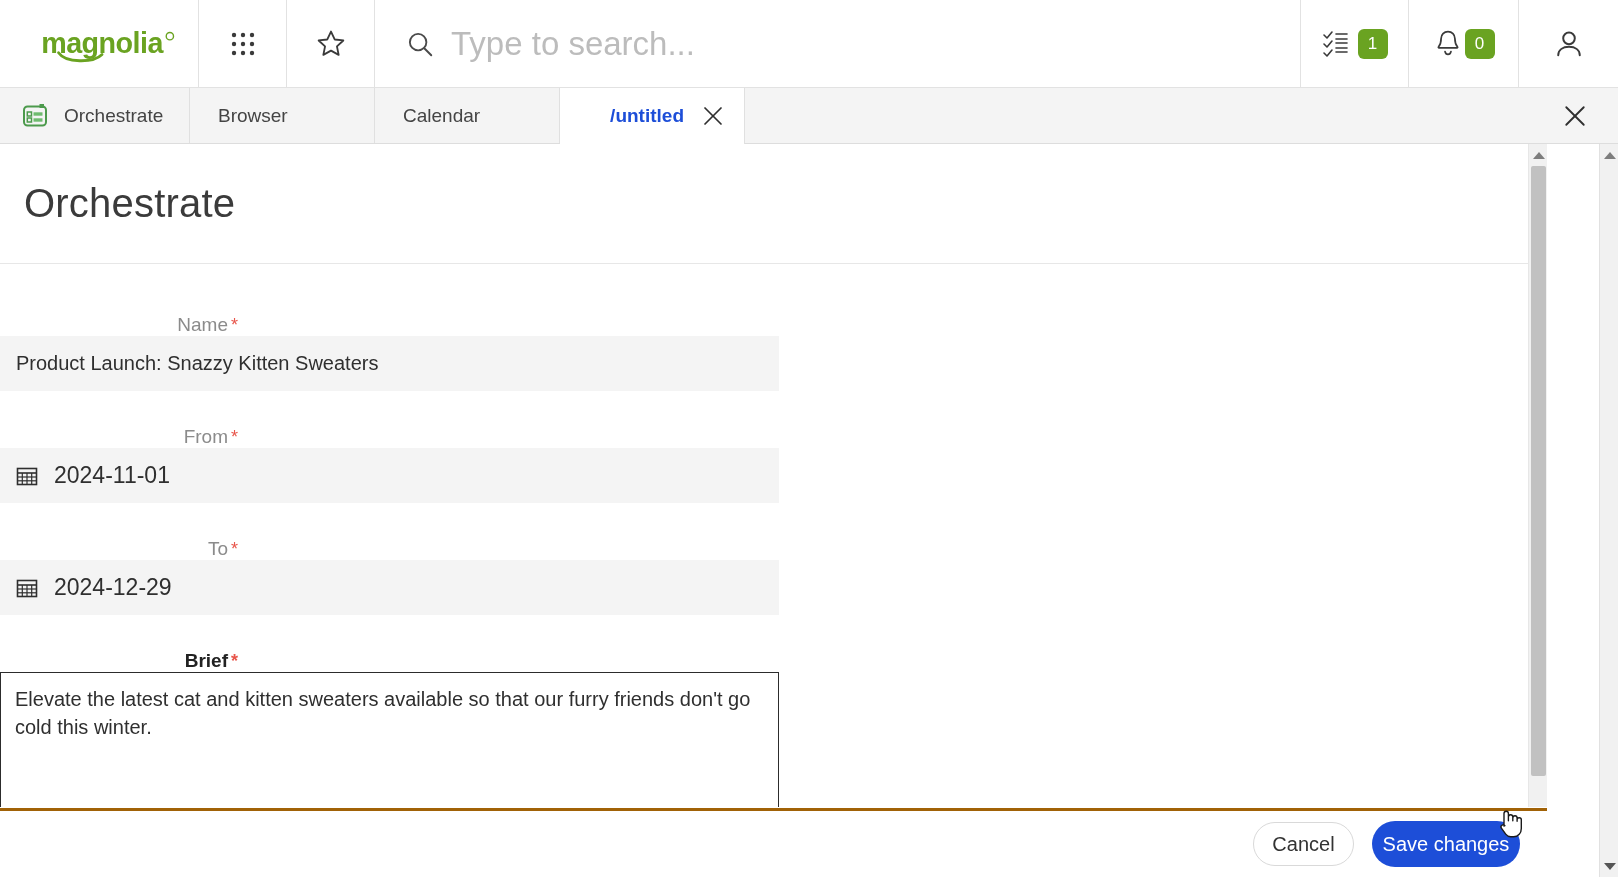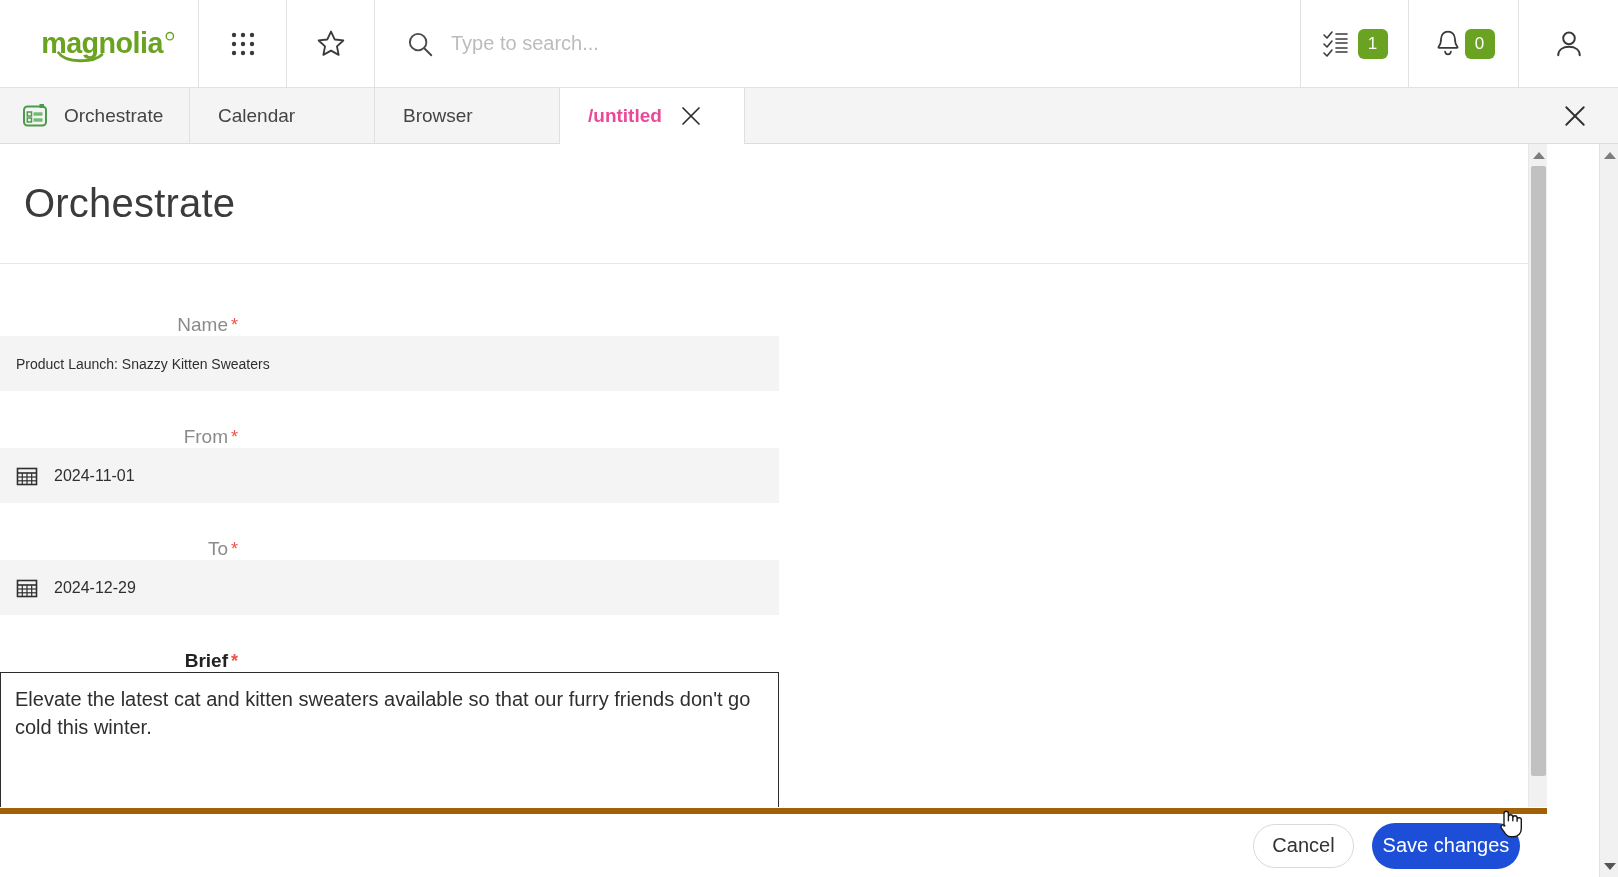--- a/index.html
+++ b/index.html
@@ -55,21 +55,21 @@
     justify-content: flex-start;
     padding-left: 30px;
     cursor: text;
   }
   .search-icon { flex: 0 0 auto; margin-right: 14px; }
   .search-input {
     border: 0;
     outline: none;
     background: transparent;
     font-family: "Liberation Sans", sans-serif;
-    font-size: 20px;
+    font-size: 33px;
     color: #8b5cf6;
     width: 700px;
   }
   .search-input::placeholder { color: #bcbcbc; }
   .tasks-cell { width: 108px; }
   .notif-cell { width: 110px; }
   .user-cell { width: 99px; border-right: 0; }
 
   .icon-badge-wrap {
     display: flex;
@@ -125,25 +125,25 @@
     white-space: nowrap;
   }
   .tab.app-tab {
     width: 190px;
     padding-left: 22px;
     gap: 16px;
   }
   .tab.plain { width: 185px; padding-left: 28px; }
   .tab.active {
     background: #ffffff;
-    color: #ec4899;
+    color: #1d4ed8;
     font-weight: bold;
     width: 185px;
     padding-left: 28px;
-    justify-content: flex-start;
+    justify-content: flex-end;
     z-index: 2;
   }
   .tab.active:after {
     content: "";
     position: absolute;
     left: 0; right: 0; bottom: -1px;
     height: 2px;
     background: #ffffff;
   }
   .tab-close {
@@ -224,37 +224,37 @@
   .field-control { flex: 0 0 auto; }
   .text-input {
     width: 779px;
     height: 55px;
     background: #f4f4f4;
     border: 0;
     outline: none;
     box-sizing: border-box;
     padding: 0 16px;
     font-family: "Liberation Sans", sans-serif;
-    font-size: 14px;
+    font-size: 20px;
     color: #2f2f2f;
   }
   .date-input {
     width: 779px;
     height: 55px;
     background: #f4f4f4;
     box-sizing: border-box;
     display: flex;
     align-items: center;
     padding: 0 16px;
     gap: 16px;
     cursor: pointer;
   }
   .date-value {
     font-family: "Liberation Sans", sans-serif;
-    font-size: 16px;
+    font-size: 23px;
     color: #2f2f2f;
     text-align: center;
   }
   .textarea {
     width: 779px;
     height: 232px;
     background: #ffffff;
     border: 1px solid #2c2c2c;
     box-sizing: border-box;
     padding: 12px 14px;
@@ -268,21 +268,21 @@
   }
 
   
   .actionbar {
     position: absolute;
     left: 0;
     top: 808px;
     width: 1547px;
     height: 69px;
     background: #ffffff;
-    border-top: 6px solid #a16207;
+    border-top: 3px solid #a16207;
     box-sizing: border-box;
     display: flex;
     align-items: center;
     justify-content: flex-end;
     padding-right: 27px;
     gap: 18px;
   }
   .btn {
     border: 0;
     outline: none;
@@ -467,25 +467,25 @@
         <rect x="17.5" y="1" width="4.5" height="4" fill="#4c9a4c"></rect>
         <rect x="5.3" y="9" width="4.2" height="4" fill="none" stroke="#4c9a4c" stroke-width="1.5"></rect>
         <rect x="5.3" y="15" width="4.2" height="4" fill="none" stroke="#4c9a4c" stroke-width="1.5"></rect>
         <rect x="11.5" y="9.3" width="9" height="3.4" fill="#6fbb6f"></rect>
         <rect x="11.5" y="15.3" width="9" height="3.4" fill="#6fbb6f"></rect>
       </svg>
       <span>Orchestrate</span>
     </div>
 
     <div class="tab plain">
+      <span>Browser</span>
+    </div>
+
+    <div class="tab plain">
       <span>Calendar</span>
-    </div>
-
-    <div class="tab plain">
-      <span>Browser</span>
     </div>
 
     <div class="tab active">
       <span>/untitled</span>
       <span class="tab-close">
         <svg width="22" height="22" viewBox="0 0 22 22">
           <line x1="3" y1="3" x2="19" y2="19" stroke="#2f2f2f" stroke-width="1.7" stroke-linecap="round"></line>
           <line x1="19" y1="3" x2="3" y2="19" stroke="#2f2f2f" stroke-width="1.7" stroke-linecap="round"></line>
         </svg>
       </span>

